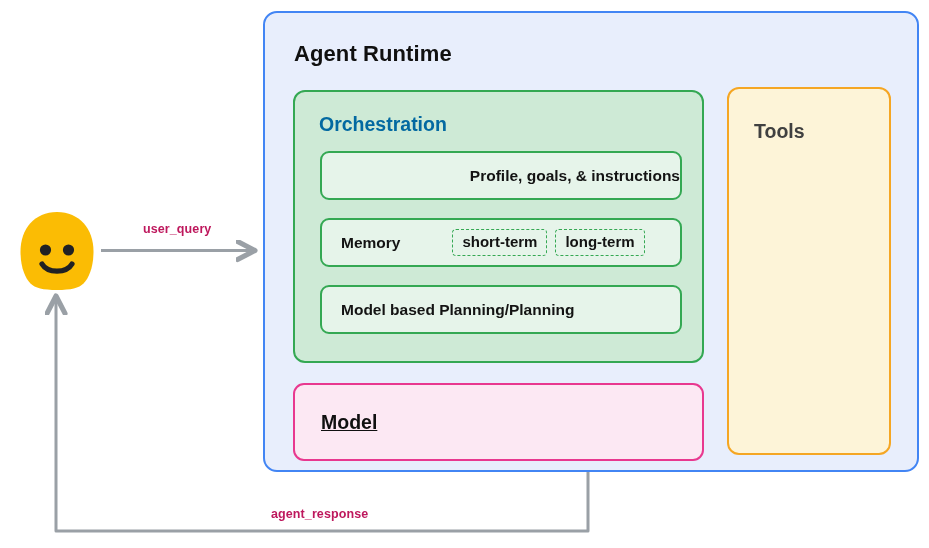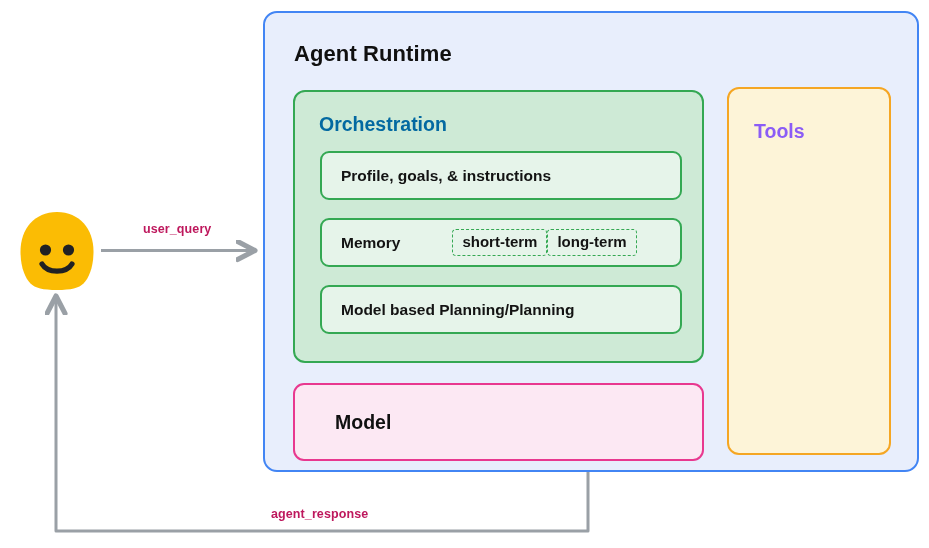--- a/index.html
+++ b/index.html
@@ -98,35 +98,36 @@
     left: 25px;
     width: 362px;
     height: 49px;
     box-sizing: border-box;
     background: #e6f4ea;
     border: 2px solid #34a853;
     border-radius: 9px;
     display: flex;
     align-items: center;
   }
-  #row-profile { top: 59px; }
+  #row-profile { top: 59px; justify-content: flex-end; }
   #row-memory  { top: 126px; }
   #row-reasoning { top: 193px; }
 
   .orch-row-label {
     margin-left: 19px;
     font-size: 15.5px;
     font-weight: 600;
     color: #131313;
     white-space: nowrap;
   }
 
   .memory-chips {
     display: flex;
     align-items: center;
+    gap: 8px;
     margin-left: 52px;
   }
   .memory-chip {
     border: 1.8px dashed #34a853;
     border-radius: 4px;
     background: #e6f4ea;
     padding: 3px 9px 4px 9px;
     font-size: 15px;
     font-weight: 600;
     color: #131313;
@@ -142,45 +143,46 @@
     width: 411px;
     height: 78px;
     box-sizing: border-box;
     background: #fce8f3;
     border: 2.5px solid #e8388f;
     border-radius: 11px;
     display: flex;
     align-items: center;
   }
   #model-label {
-    margin-left: 40px;
+    margin-left: 26px;
     font-size: 19.5px;
     font-weight: 600;
     color: #101010;
+    text-decoration: underline;
   }
 
   
   #tools-box {
     position: absolute;
     left: 462px;
     top: 74px;
     width: 164px;
     height: 368px;
     box-sizing: border-box;
     background: #fdf4d8;
     border: 2.5px solid #f5a623;
     border-radius: 12px;
   }
   #tools-label {
     position: absolute;
     left: 25px;
     top: 31px;
     font-size: 19.5px;
     font-weight: 600;
-    color: #8b5cf6;
+    color: #404040;
   }
 </style>
 </head>
 <body>
 
 <div id="canvas">
 
   <svg id="wires" viewBox="0 0 929 548" width="929" height="548">
     <defs>
       <marker id="arrowhead" markerWidth="9" markerHeight="9" refX="5.4" refY="3.6" orient="auto">

